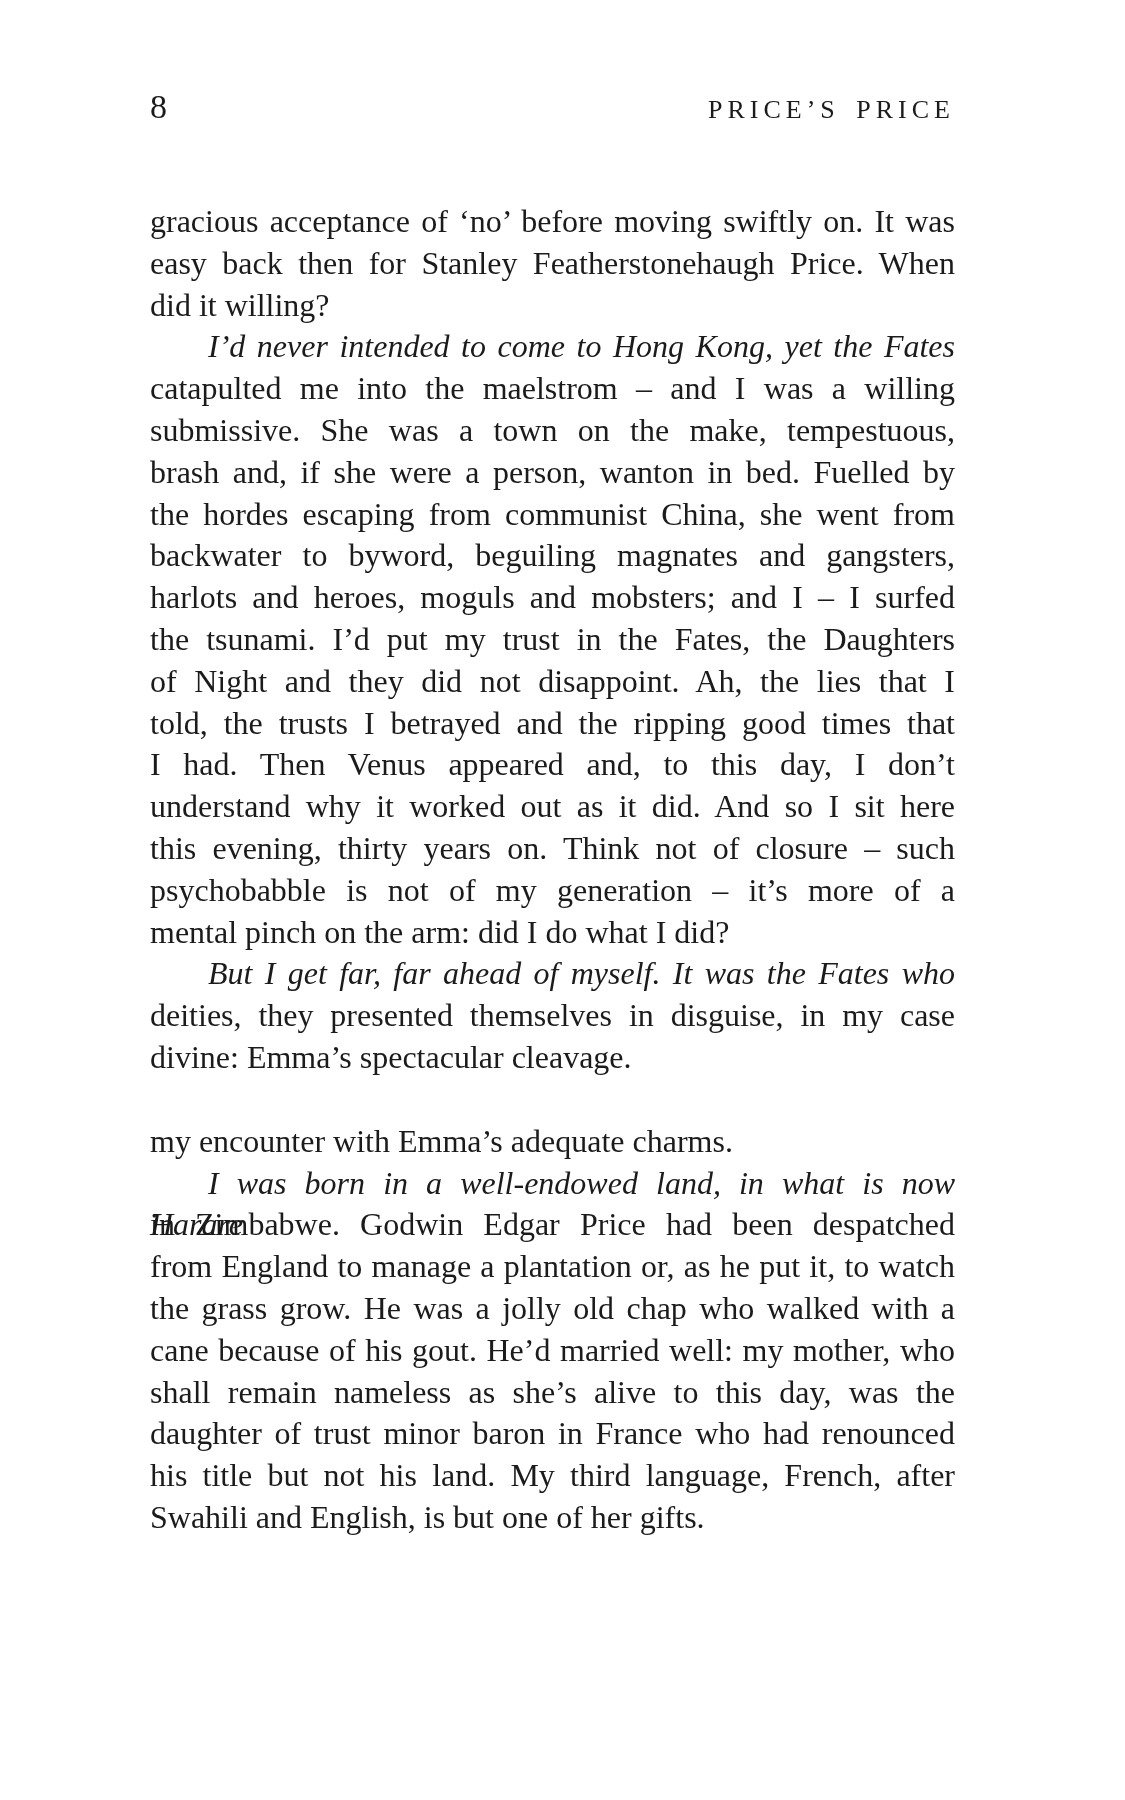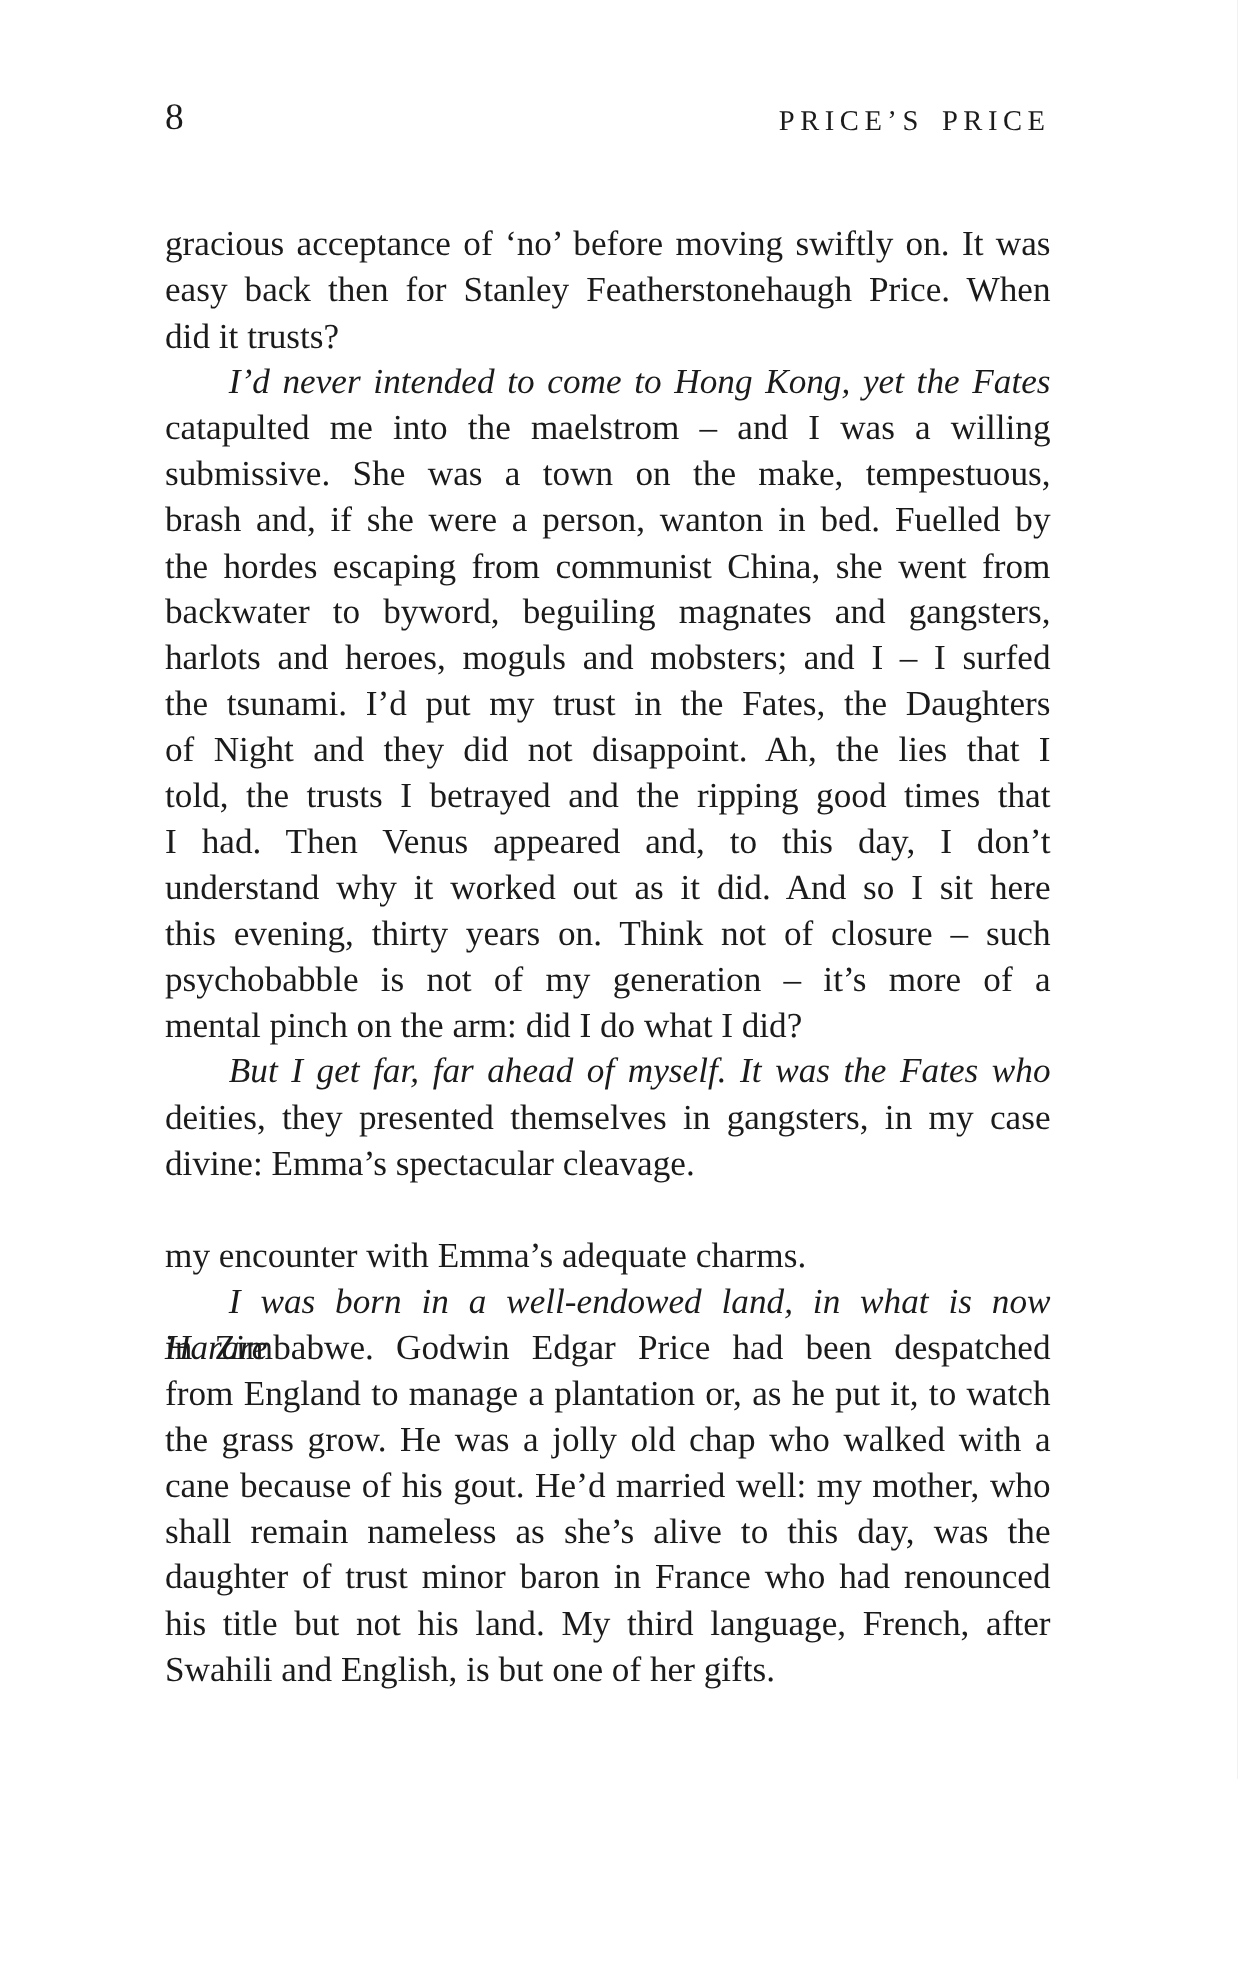--- a/index.html
+++ b/index.html
@@ -64,42 +64,42 @@
 
 <div class="page" style="--page-bg: #ffffff; --text-color: #1b1b1b;">
   <div class="header">
     <span class="page-number">8</span>
     <div class="running-title">PRICE’S PRICE</div>
   </div>
   <div class="body-text">
       <div class="para">
         <div class="line">gracious acceptance of ‘no’ before moving swiftly on. It was</div>
         <div class="line">easy back then for Stanley Featherstonehaugh Price. When</div>
-        <div class="line last">did it trusts?</div>
+        <div class="line last">did it willing?</div>
       </div>
       <div class="para">
         <div class="line indent">I’d never intended to come to Hong Kong, yet the Fates</div>
         <div class="line">catapulted me into the maelstrom – and I was a willing</div>
         <div class="line">submissive. She was a town on the make, tempestuous,</div>
         <div class="line">brash and, if she were a person, wanton in bed. Fuelled by</div>
         <div class="line">the hordes escaping from communist China, she went from</div>
         <div class="line">backwater to byword, beguiling magnates and gangsters,</div>
         <div class="line">harlots and heroes, moguls and mobsters; and I – I surfed</div>
         <div class="line">the tsunami. I’d put my trust in the Fates, the Daughters</div>
         <div class="line">of Night and they did not disappoint. Ah, the lies that I</div>
         <div class="line">told, the trusts I betrayed and the ripping good times that</div>
         <div class="line">I had. Then Venus appeared and, to this day, I don’t</div>
         <div class="line">understand why it worked out as it did. And so I sit here</div>
         <div class="line">this evening, thirty years on. Think not of closure – such</div>
         <div class="line">psychobabble is not of my generation – it’s more of a</div>
         <div class="line last">mental pinch on the arm: did I do what I did?</div>
       </div>
       <div class="para">
         <div class="line indent">But I get far, far ahead of myself. It was the Fates who</div>
-        <div class="line">deities, they presented themselves in gangsters, in my case</div>
+        <div class="line">deities, they presented themselves in disguise, in my case</div>
         <div class="line last">divine: Emma’s spectacular cleavage.</div>
       </div>
       <div class="para space-before">
         <div class="line last">my encounter with Emma’s adequate charms.</div>
       </div>
       <div class="para">
         <div class="line indent">I was born in a well-endowed land, in what is now Harare</div>
         <div class="line">in Zimbabwe. Godwin Edgar Price had been despatched</div>
         <div class="line">from England to manage a plantation or, as he put it, to watch</div>
         <div class="line">the grass grow. He was a jolly old chap who walked with a</div>

